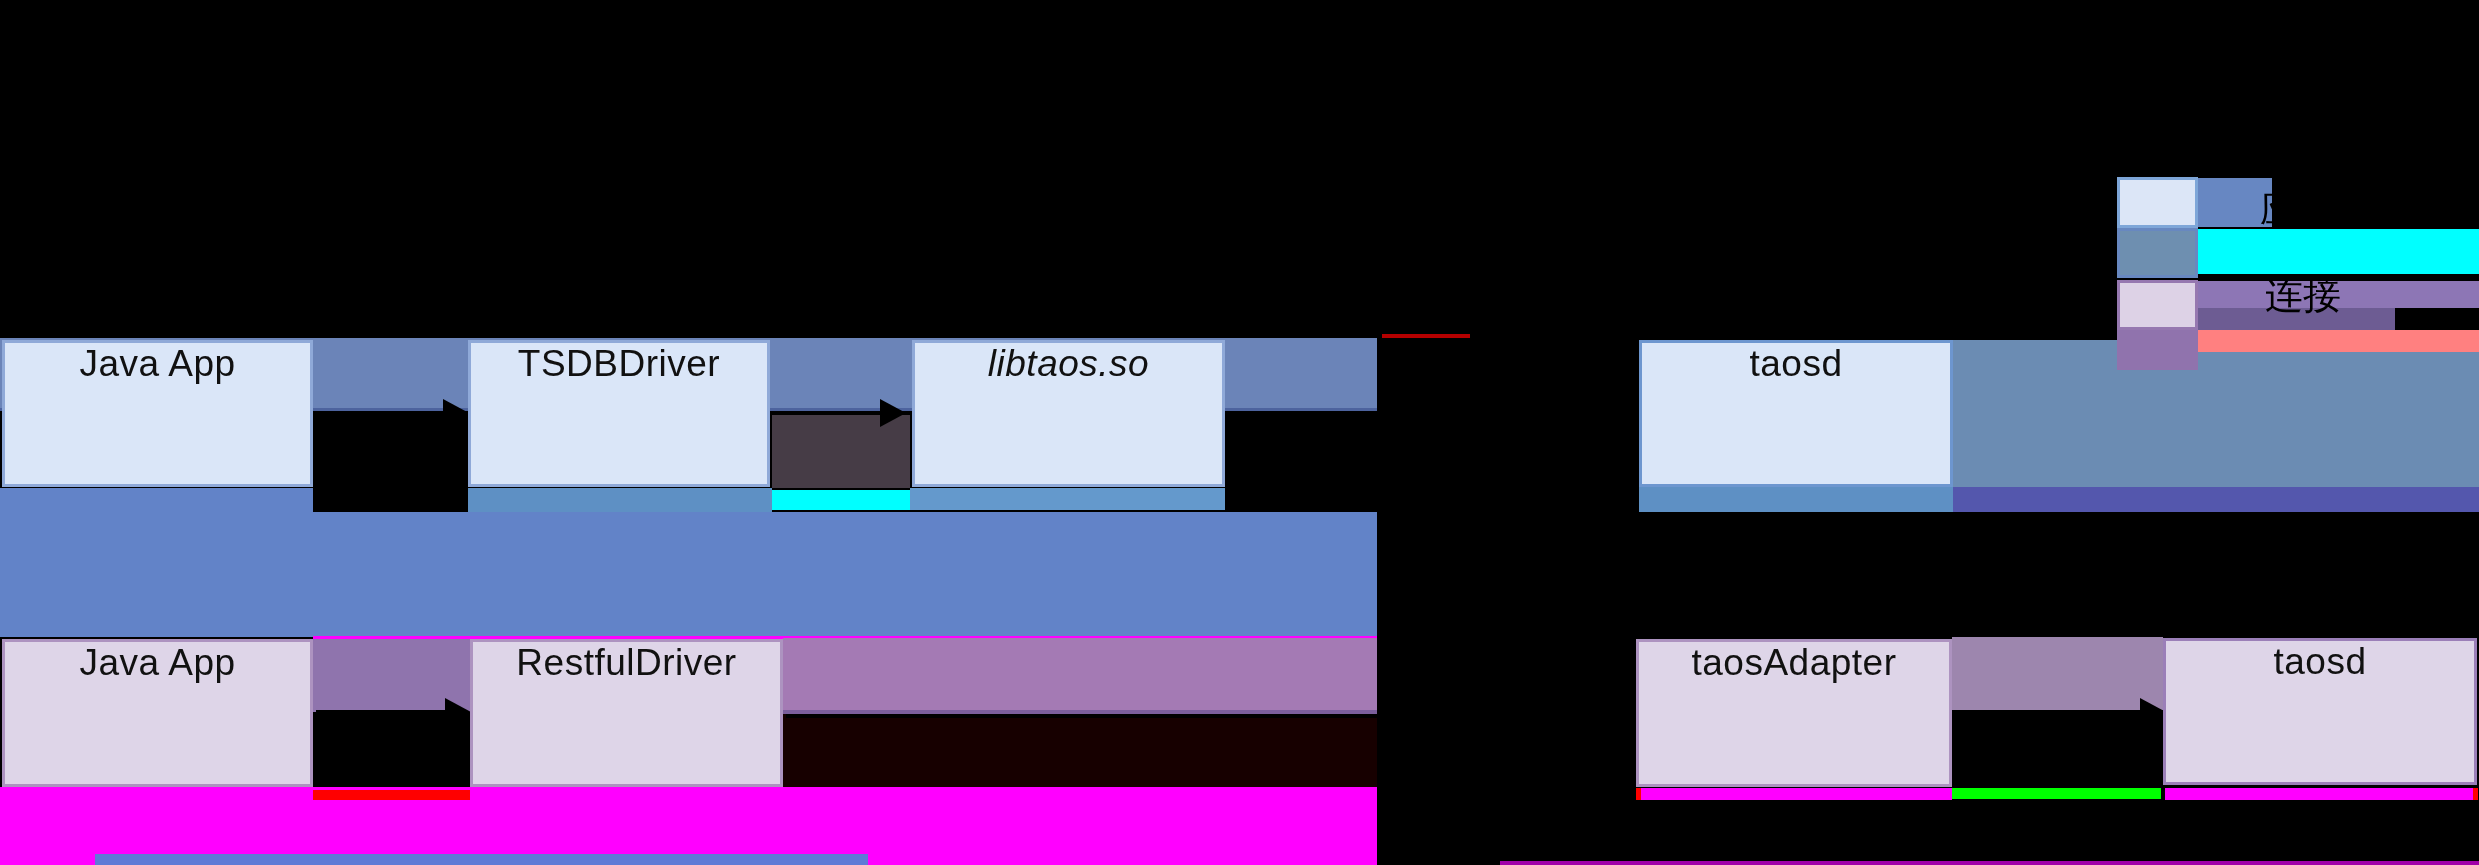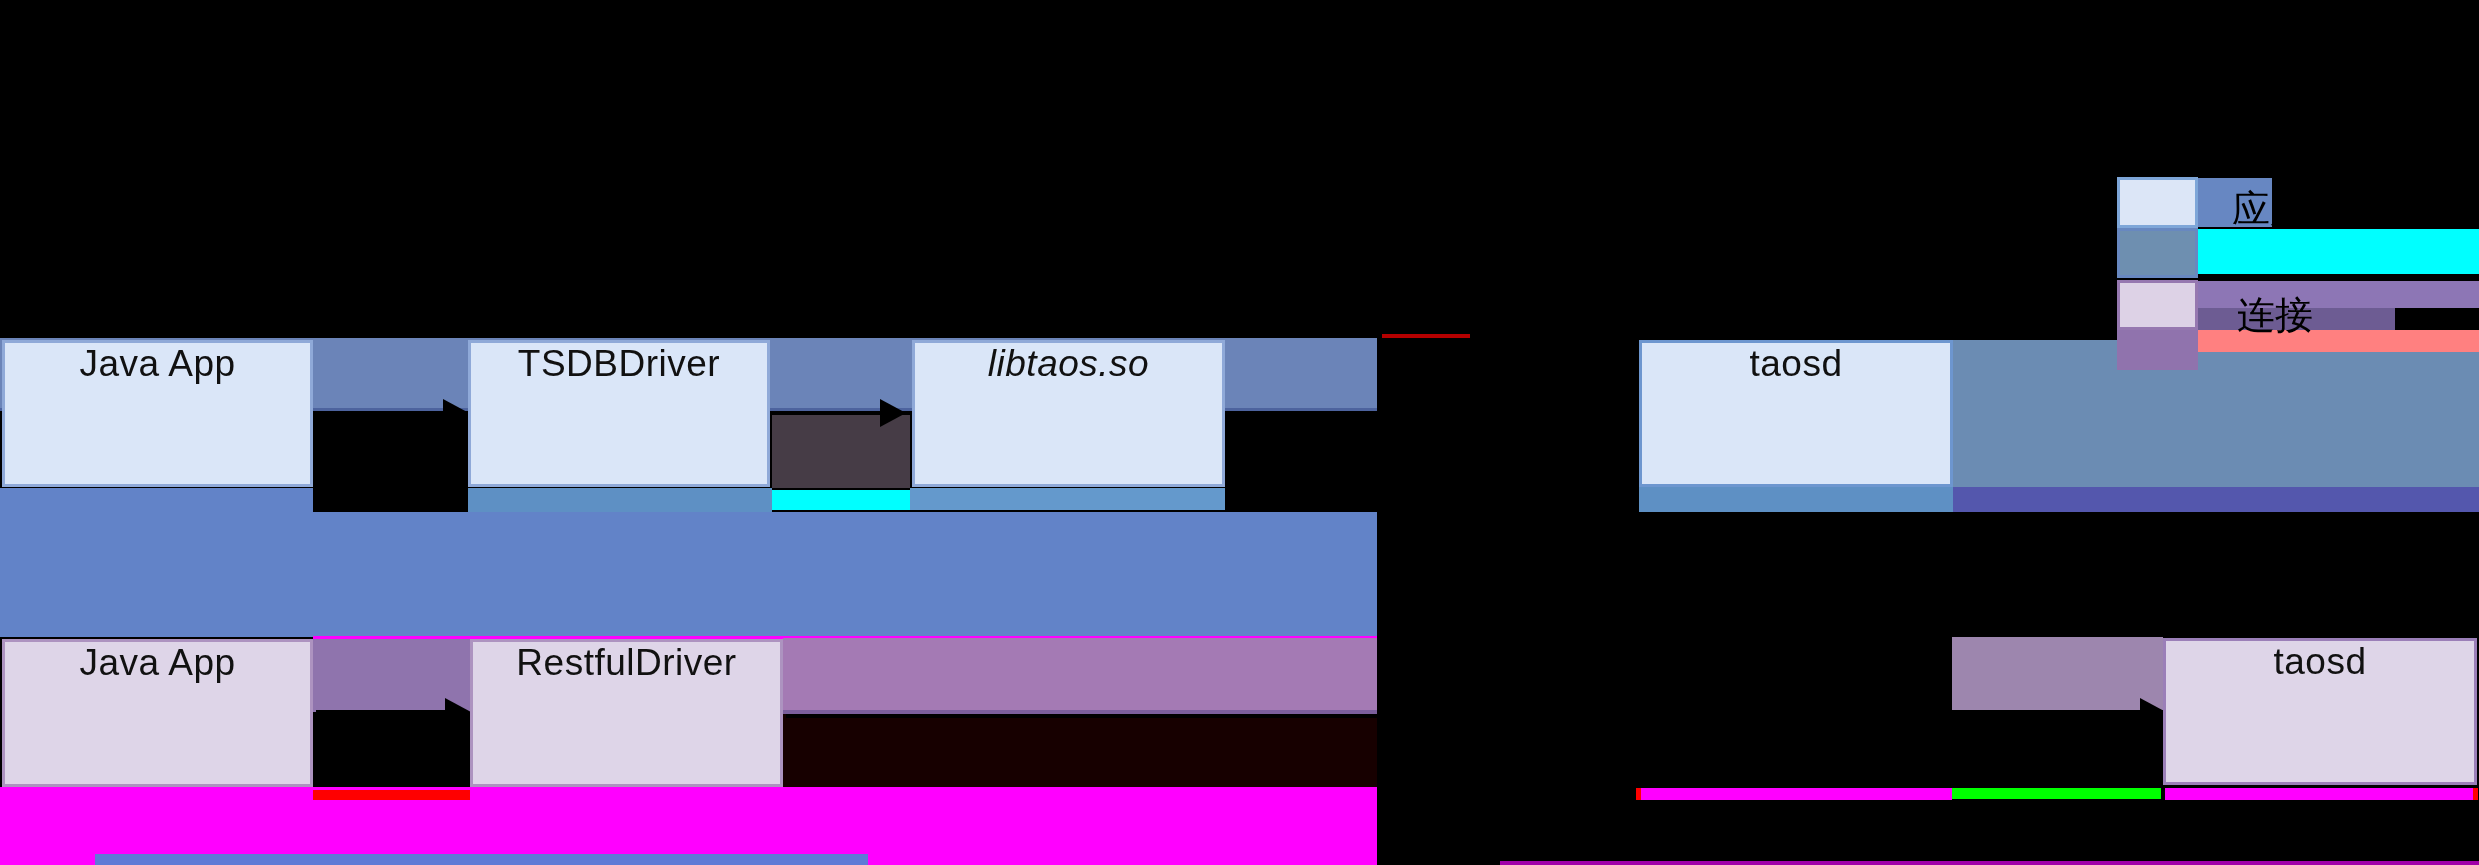--- a/index.html
+++ b/index.html
@@ -59,23 +59,23 @@
   
   .lg-box1 {left:2117px;top:177px;width:75px;height:45px;background:#dce6f7;border:3px solid #7ea6d8;}
   .lg-band1{left:2198px;top:178px;width:74px;height:49px;background:#6787c2;}
   .lg-box2 {left:2117px;top:228px;width:75px;height:44px;background:#6e8fb0;border:3px solid #6888c0;}
   .lg-band2{left:2198px;top:229px;width:281px;height:45px;background:#00ffff;}
   .lg-box3 {left:2117px;top:280px;width:75px;height:44px;background:#ddd2e6;border:3px solid #9678b0;}
   .lg-band3{left:2198px;top:281px;width:281px;height:27px;background:#8d76b5;}
   .lg-band3b{left:2198px;top:308px;width:197px;height:22px;background:#6d5c93;}
   .lg-under{left:2117px;top:330px;width:81px;height:40px;background:#9073ad;}
   .lg-salmon{left:2198px;top:330px;width:281px;height:22px;background:#ff8080;}
-  .lg-text{color:#000;font-size:38px;white-space:nowrap;}
+  .lg-text{color:#000;font-size:38px;white-space:nowrap;margin-left:28px;}
   .lg-t1{left:2232px;top:184px;}
-  .lg-t3{left:2237px;top:290px;}
+  .lg-t3{left:2237px;top:270px;}
 </style>
 </head>
 <body>
 
 <div id="stage">
 
   <div class="abs top-band-left"></div>
   <div class="abs steel-rect-right"></div>
   <div class="abs big-blue-band"></div>
   <div class="abs strip-java1"></div>
@@ -125,20 +125,23 @@
     </div>
   <div class="abs node node-blue2 n-taosd1">
       <span>taosd</span>
     </div>
   <div class="abs node node-purple n-java2">
       <span>Java App</span>
     </div>
   <div class="abs node node-purple n-restful">
       <span>RestfulDriver</span>
     </div>
+  <div class="abs node node-purple n-adapter">
+      <span>taosAdapter</span>
+    </div>
   <div class="abs node node-purple2 n-taosd2">
       <span>taosd</span>
     </div>
 
   <div class="abs lg-box1"></div>
   <div class="abs lg-band1"></div>
   <div class="abs lg-box2"></div>
   <div class="abs lg-band2"></div>
   <div class="abs lg-box3"></div>
   <div class="abs lg-band3"></div>

